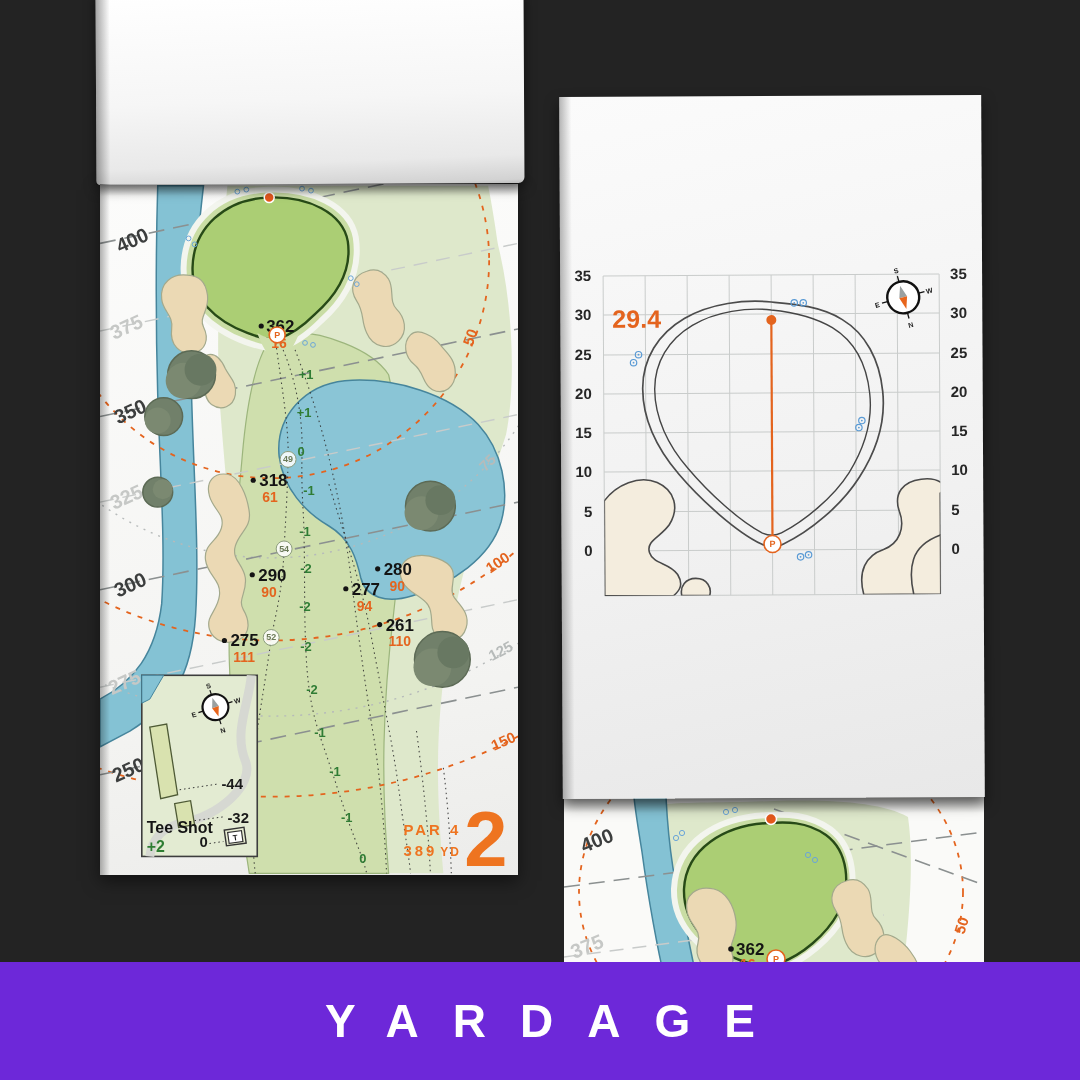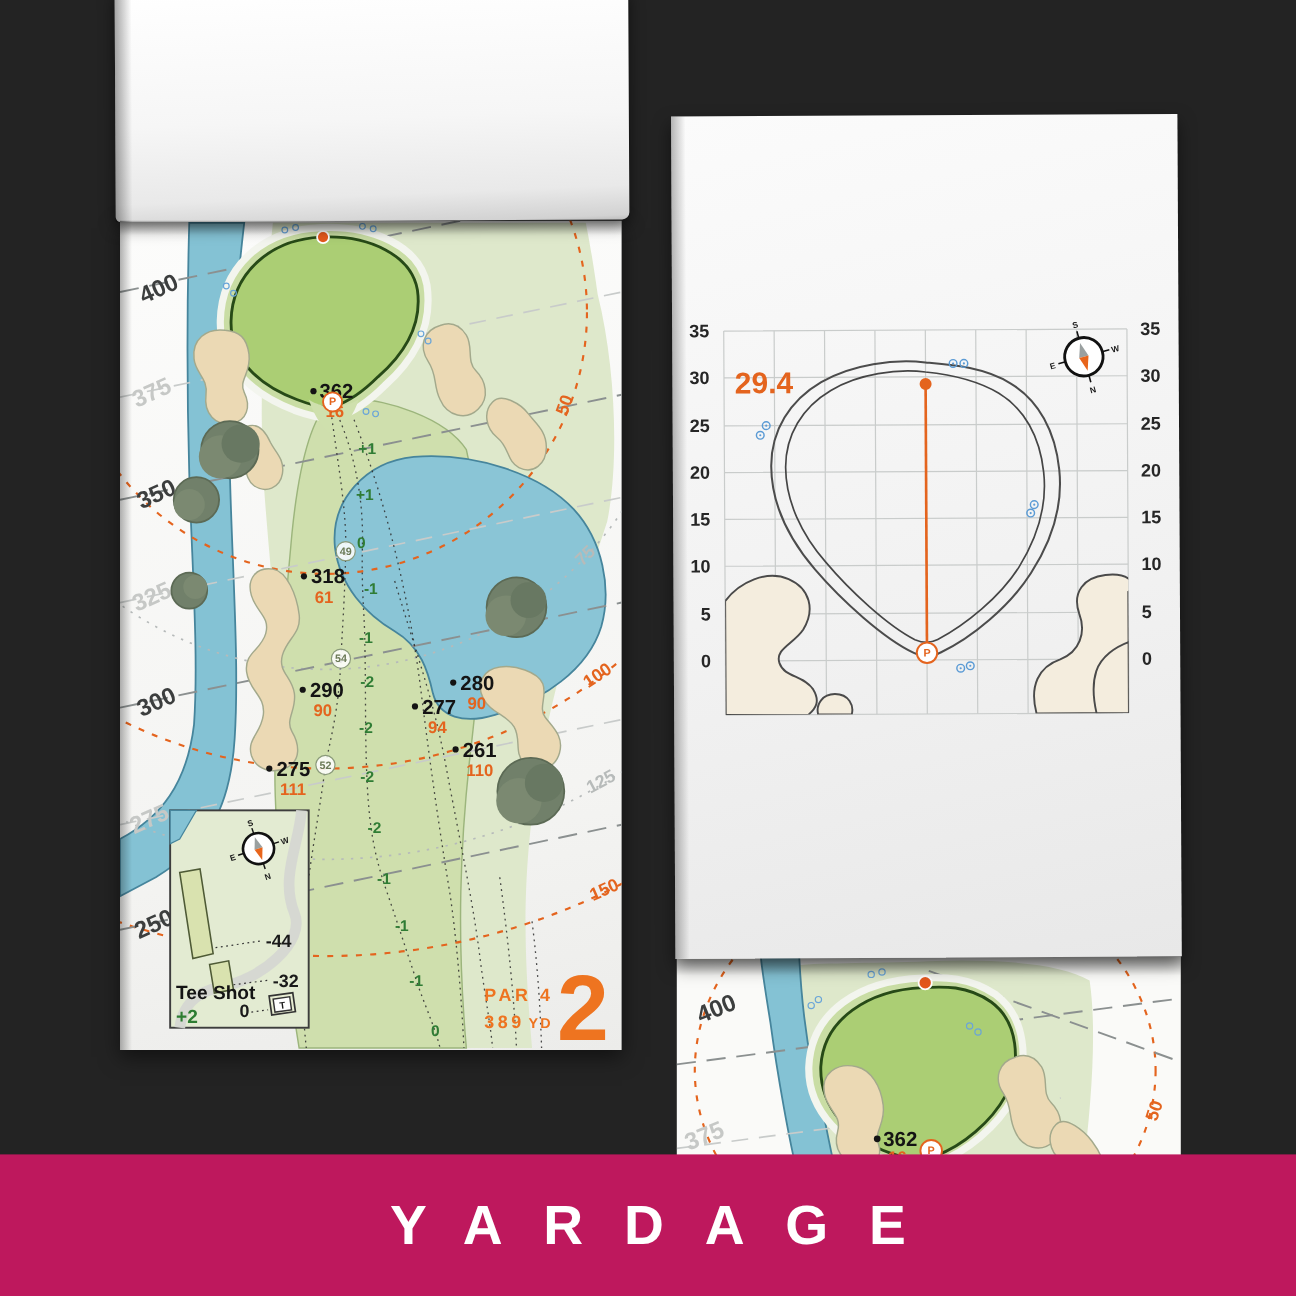--- a/index.html
+++ b/index.html
@@ -25,21 +25,21 @@
   .right-book{left:561px;top:96px;width:424px;height:884px;}
   .green-page{left:0;top:0;width:422px;height:702px;transform:rotate(-.3deg);
             background:linear-gradient(168deg,#fbfbfb 0%,#f1f1f1 60%,#e8e8e8 100%);
             box-shadow:0 7px 14px rgba(0,0,0,.5);z-index:2;}
   .green-page::before{content:"";position:absolute;left:0;top:0;bottom:0;width:12px;
             background:linear-gradient(90deg,rgba(0,0,0,.28),rgba(0,0,0,0));}
   .under-page{left:3px;top:701px;width:420px;height:183px;background:#fafaf8;z-index:1;}
   .under-page::after{content:"";position:absolute;left:0;top:0;right:0;height:16px;
             background:linear-gradient(180deg,rgba(0,0,0,.30),rgba(0,0,0,0));}
   
-  .banner{position:absolute;left:0;top:962px;width:1080px;height:118px;background:#be185d;z-index:10;
+  .banner{position:absolute;left:0;top:962px;width:1080px;height:118px;background:#6d28d9;z-index:10;
           display:flex;align-items:center;justify-content:center;}
   .banner span{color:#ffffff;font-size:46px;font-weight:700;letter-spacing:34px;padding-left:34px;}
   
   svg text{font-family:"Liberation Sans",sans-serif;}
   .dl{font-size:20px;font-weight:700;}
   .dl.dark{fill:#3c3e3e;} .dl.light{fill:#c6c8c6;}
   .arcl{font-size:15px;font-weight:700;}
   .arcl.orange{fill:#e4641e;} .arcl.gray{fill:#b7bbba;}
   .mk-d{font-size:17px;font-weight:700;fill:#141414;}
   .mk-f{font-size:14px;font-weight:700;fill:#e4641e;}

